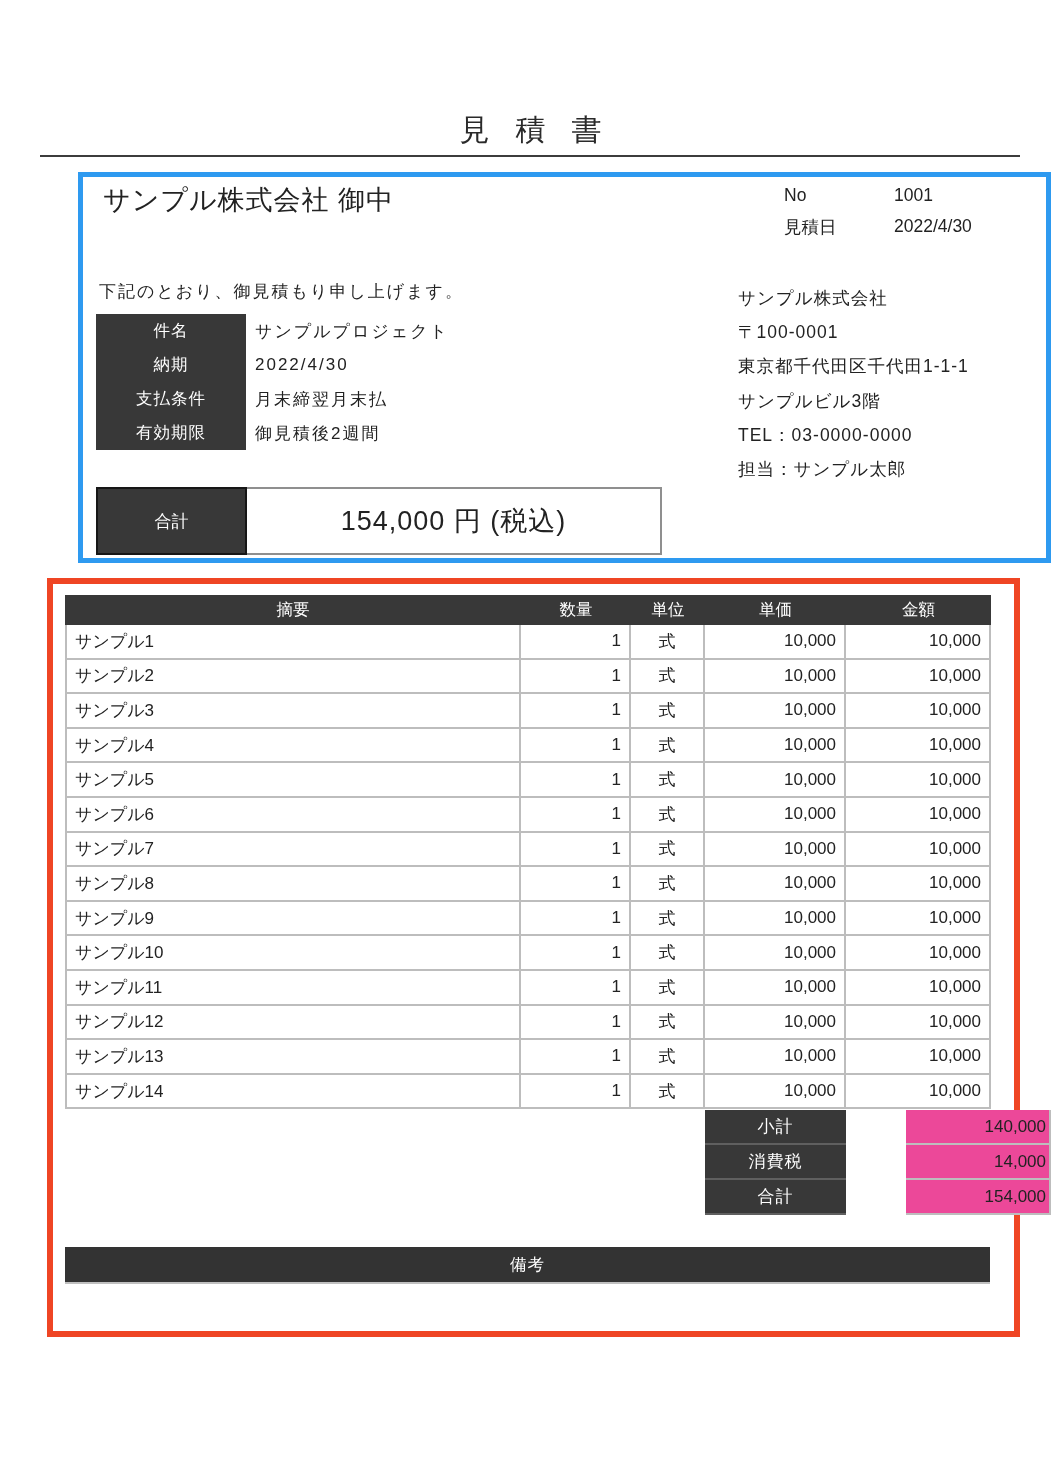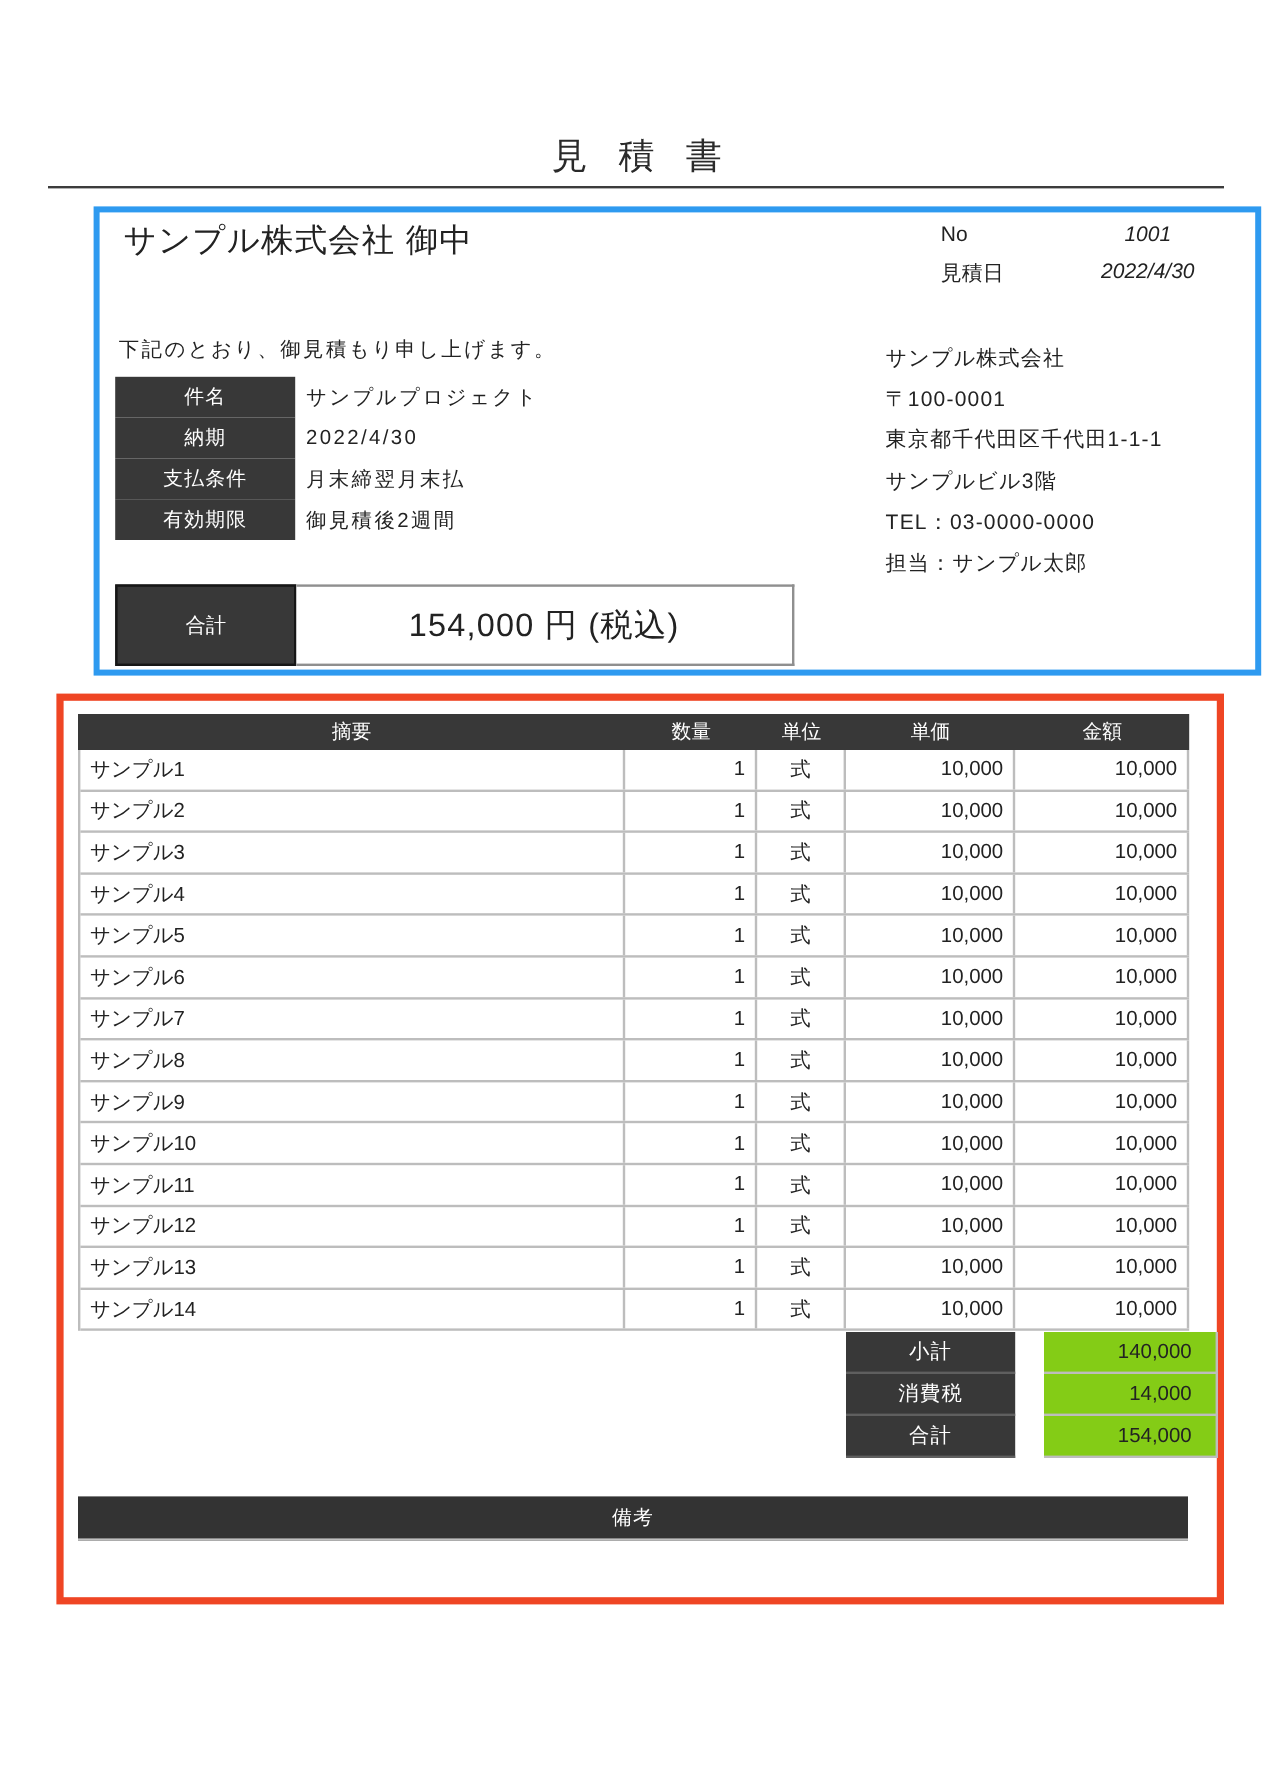--- a/index.html
+++ b/index.html
@@ -15,21 +15,21 @@
     font-size:30px;letter-spacing:26px;text-indent:26px;color:#2a2a2a;}
   .title-rule{position:absolute;top:155px;left:40px;width:980px;height:2px;background:#3c3c3c;}
 
   
   .customer-panel{position:absolute;left:47px;top:172px;width:973px;height:391px;
     border:5px solid var(--accent-blue);background:#fff;margin-left:31px;}
   .recipient{position:absolute;left:20px;top:5px;font-size:27px;letter-spacing:1px;}
   .meta{position:absolute;top:3px;right:27px;font-size:17.5px;}
   .meta-row{display:flex;height:31px;align-items:center;}
   .meta-label{width:110px;text-align:left;}
-  .meta-value{width:125px;text-align:center;font-style:italic;}
+  .meta-value{width:125px;text-align:left;}
   .greeting{position:absolute;left:16px;top:103px;font-size:17px;letter-spacing:2px;}
   .details{position:absolute;left:13px;top:137px;}
   .detail-row{display:flex;height:34px;}
   .detail-label{width:150px;background:var(--dark);color:#fff;font-size:16.5px;
     display:flex;align-items:center;justify-content:center;letter-spacing:1px;}
   .detail-value{padding-left:9px;font-size:17px;display:flex;align-items:center;
     white-space:nowrap;letter-spacing:2px;}
   .issuer{position:absolute;left:655px;top:104px;font-size:17.5px;line-height:34.2px;letter-spacing:1px;}
   .total-box{position:absolute;left:13px;top:310px;height:68px;display:flex;}
   .total-label{width:151px;background:var(--dark);color:#fff;border:2px solid #161616;
@@ -49,22 +49,22 @@
   .cell{display:flex;align-items:center;border-right:2px solid #bdbdbd;overflow:hidden;}
   .c-desc{width:454px;padding-left:8px;}
   .c-qty{width:110px;justify-content:flex-end;padding-right:8px;}
   .c-unit{width:74px;justify-content:center;}
   .c-price{width:141px;justify-content:flex-end;padding-right:8px;}
   .c-amt{width:145px;justify-content:flex-end;padding-right:8px;}
   .summary{position:absolute;left:652px;top:526px;}
   .srow{display:flex;height:35px;gap:24px;}
   .s-label{width:141px;background:var(--dark);color:#fff;font-size:17px;
     display:flex;align-items:center;justify-content:center;border-bottom:2px solid #5f5f5f;letter-spacing:1px;}
-  .s-value{width:145px;background:#84cc16;font-size:17px;display:flex;align-items:center;
-    justify-content:flex-end;padding-right:20px;border-right:2px solid #bdbdbd;border-bottom:2px solid #bdbdbd;}
+  .s-value{width:145px;background:#ec4899;font-size:17px;display:flex;align-items:center;
+    justify-content:flex-end;padding-right:3px;border-right:2px solid #bdbdbd;border-bottom:2px solid #bdbdbd;margin-left:36px;}
 
   
   .remarks-bar{position:absolute;left:65px;top:1247px;width:925px;height:37px;
     background:#333333;color:#fff;font-size:16.5px;display:flex;align-items:center;
     justify-content:center;border-bottom:2px solid #c0c0c0;letter-spacing:1px;}
 </style>
 </head>
 <body>
 
 <div id="page">

